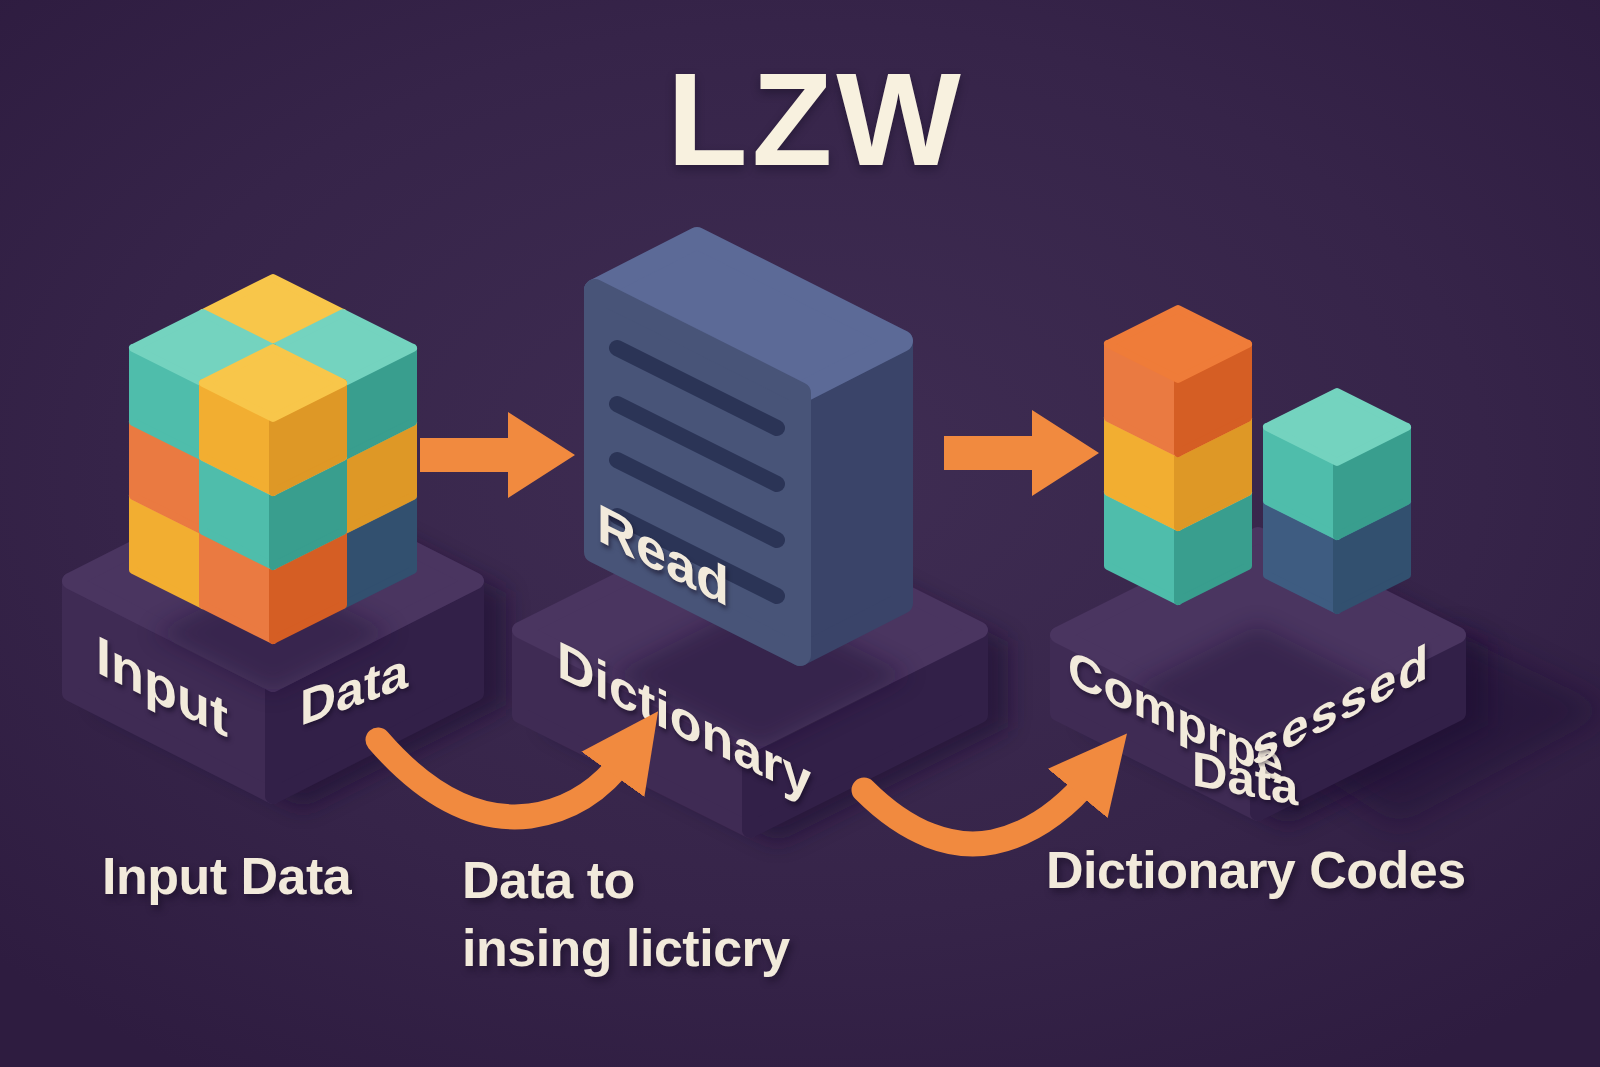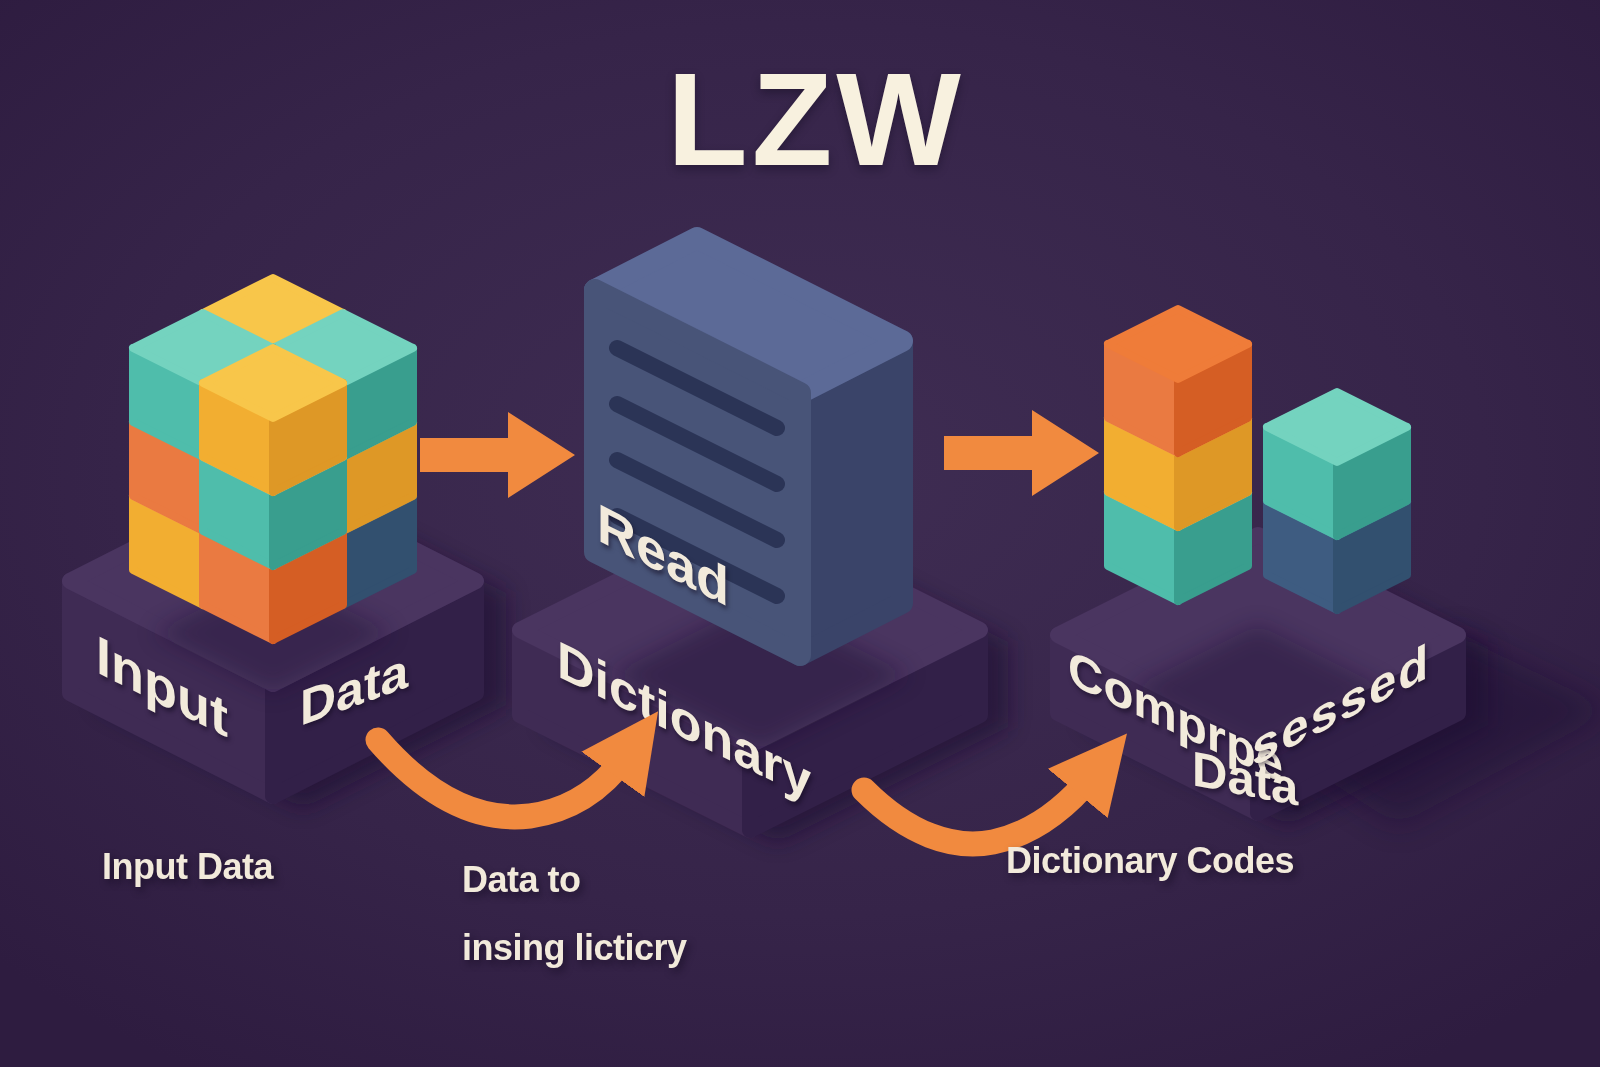--- a/index.html
+++ b/index.html
@@ -14,21 +14,21 @@
     font-size:132px;font-weight:bold;letter-spacing:4px;color:var(--title);
     text-shadow:0 4px 10px rgba(10,5,20,.35);
     margin-left:16px;
   }
   .iso-label{
     color:var(--cream);font-weight:bold;white-space:nowrap;
     text-shadow:2px 3px 4px rgba(15,8,28,.5);
     transform-origin:left top;
   }
   .caption{
-    color:var(--cream);font-weight:bold;font-size:36px;letter-spacing:-0.5px;
+    color:var(--cream);font-weight:bold;font-size:52px;letter-spacing:-0.5px;
     white-space:nowrap;text-shadow:3px 4px 7px rgba(15,8,28,.5);
   }
   svg{display:block;overflow:visible;}
   .platform-face{stroke-width:16;stroke-linejoin:round;}
   .book-face{stroke-width:22;stroke-linejoin:round;}
   .book-line{stroke:var(--book-line);stroke-width:16;stroke-linecap:round;fill:none;}
   .flow-arrow{fill:var(--orange);}
   .curve-arrow{stroke:var(--orange);stroke-width:25;fill:none;stroke-linecap:round;}
 </style>
 </head>
@@ -169,15 +169,15 @@
   </svg>
   <svg class="abs" style="left:848px;top:738px;" width="270" height="130" viewBox="0 0 270 130">
     <path class="curve-arrow" d="M 16,52 C 60,96 105,112 145,104 C 183,96 216,72 244,38" marker-end="url(#ah)"></path>
   </svg>
 
   <div class="abs caption" style="left:102px;top:846px;">Input Data</div>
   <div class="abs caption" style="left:462px;top:846px;line-height:68px;">
     <div>Data to</div>
     <div>insing licticry</div>
   </div>
-  <div class="abs caption" style="left:1006px;top:840px;">Dictionary Codes</div>
+  <div class="abs caption" style="left:1046px;top:840px;">Dictionary Codes</div>
 
 </div>
 
 </body></html>

